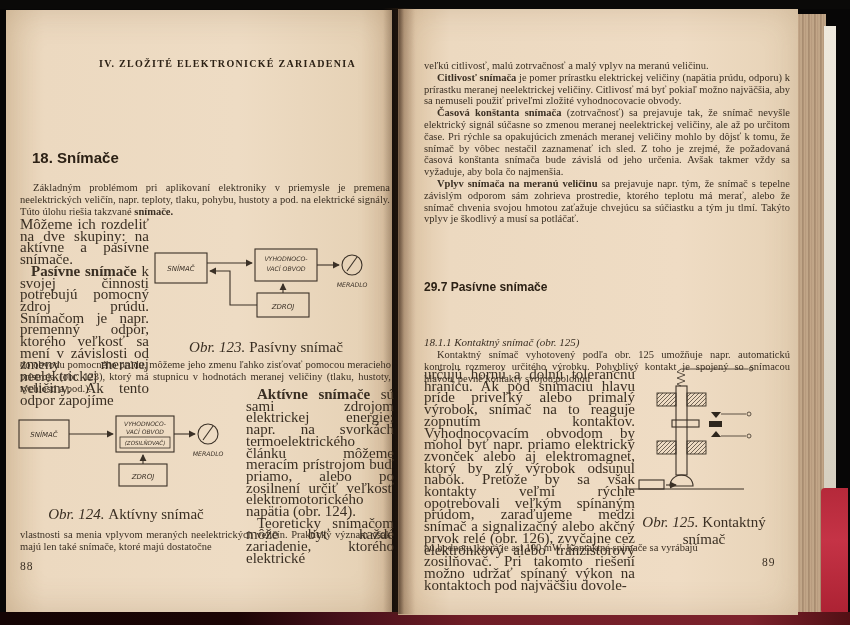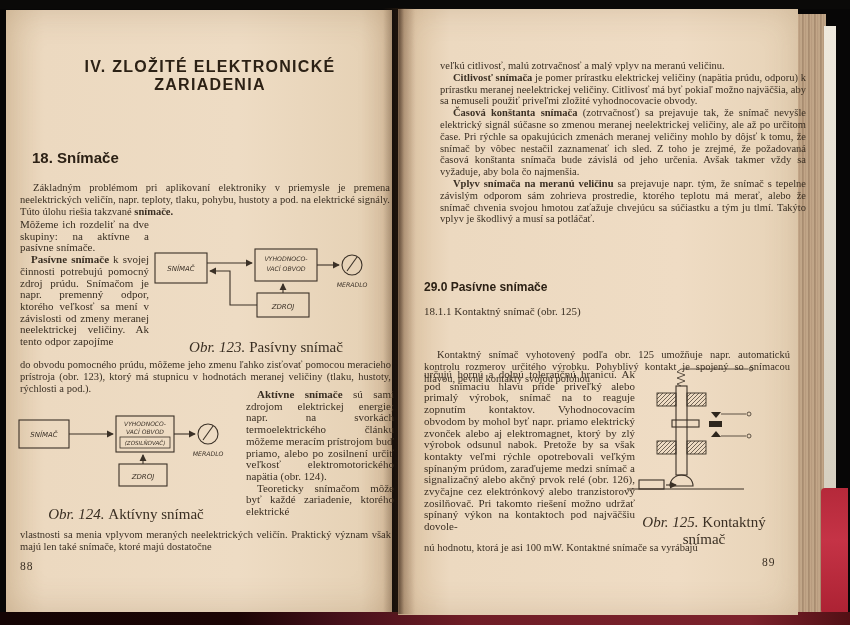--- a/index.html
+++ b/index.html
@@ -24,35 +24,35 @@
   
   .page{position:absolute;background:#ecd9c0;color:#3a2f23;z-index:2;}
   .page.left{left:6px;top:10px;width:386px;height:602px;
     background:linear-gradient(90deg,#e2ccae 0%,#ecd9c0 10%,#eedcc4 60%,#e6d2b6 92%,#d8bfa0 100%);
     box-shadow:inset 0 0 34px rgba(120,80,40,0.22);}
   .page.right{left:398px;top:8px;width:400px;height:607px;
     background:linear-gradient(90deg,#cdb193 0%,#e2cbad 5%,#ecd9c0 13%,#efdcc4 70%,#e6d2b6 100%);
     box-shadow:inset 0 0 34px rgba(120,80,40,0.20);}
 
   
-  .chapter-heading{position:absolute;top:48px;left:58px;width:292px;text-align:center;
-    font-family:Liberation Sans, sans-serif;font-weight:bold;font-size:16px;
+  .chapter-heading{position:absolute;top:48px;left:58px;width:292px;text-align:right;
+    font-family:Liberation Serif, serif;font-weight:bold;font-size:10px;
     letter-spacing:1.3px;color:#2c2115;}
   .sec-heading{position:absolute;top:139px;left:26px;
     font-family:"Liberation Sans","DejaVu Sans",sans-serif;font-weight:bold;font-size:15px;color:#2c2115;}
   .sub-heading{position:absolute;font-family:"Liberation Sans","DejaVu Sans",sans-serif;
     font-weight:bold;font-size:12px;color:#2c2115;}
   .body-txt{font-size:10.5px;line-height:11.8px;text-align:justify;}
   .body-txt p{margin:0;text-indent:13px;}
   .body-txt p.noindent{text-indent:0;}
-  .col-txt{font-size:11px;line-height:11.7px;text-align:justify;}
+  .col-txt{font-size:15px;line-height:11.7px;text-align:justify;}
   .col-txt p{margin:0;text-indent:11px;}
   .col-txt p.noindent{text-indent:0;}
   .abs{position:absolute;}
-  .italic{}
+  .italic{font-style:italic;margin-top:31px;}
   .pagenum{position:absolute;font-size:11.5px;color:#3a2f23;letter-spacing:1px;}
 
   
   .fig{position:absolute;}
   .fig svg{display:block;}
   .fig .caption{font-size:15px;text-align:center;color:#3a2f23;margin-top:16px;}
   .fig .caption .num{font-style:italic;}
   svg .ln{stroke:#3b3127;stroke-width:1.1;fill:none;}
   svg .thin{stroke:#3b3127;stroke-width:0.8;fill:none;}
   svg .bx{stroke:#3b3127;stroke-width:1.1;fill:none;}
@@ -145,28 +145,28 @@
 
   <div class="abs body-txt" style="top:519px;left:14px;width:371px;">
     <p class="noindent">vlastnosti sa menia vplyvom meraných neelektrických veličín. Praktický význam však majú len také snímače, ktoré majú dostatočne</p>
   </div>
 
   <div class="pagenum" style="top:550px;left:14px;">88</div>
 </div>
 
 <div class="page right">
 
-  <div class="abs body-txt" style="top:52px;left:42px;width:366px;">
+  <div class="abs body-txt" style="top:52px;left:26px;width:366px;">
     <p class="noindent">veľkú citlivosť, malú zotrvačnosť a malý vplyv na meranú veličinu.</p>
     <p><b>Citlivosť snímača</b><span> je pomer prírastku elektrickej veličiny (napätia prúdu, odporu) k prírastku meranej neelektrickej veličiny. Citlivosť má byť pokiaľ možno najväčšia, aby sa nemuseli použiť priveľmi zložité vyhodnocovacie obvody.</span></p>
     <p><b>Časová konštanta snímača</b><span> (zotrvačnosť) sa prejavuje tak, že snímač nevyšle elektrický signál súčasne so zmenou meranej neelektrickej veličiny, ale až po určitom čase. Pri rýchle sa opakujúcich zmenách meranej veličiny mohlo by dôjsť k tomu, že snímač by vôbec nestačil zaznamenať ich sled. Z toho je zrejmé, že požadovaná časová konštanta snímača bude závislá od jeho určenia. Avšak takmer vždy sa vyžaduje, aby bola čo najmenšia.</span></p>
     <p><b>Vplyv snímača na meranú veličinu</b><span> sa prejavuje napr. tým, že snímač s tepelne závislým odporom sám zohrieva prostredie, ktorého teplotu má merať, alebo že snímač chvenia svojou hmotou zaťažuje chvejúcu sa súčiastku a tým ju tlmí. Takýto vplyv je škodlivý a musí sa potláčať.</span></p>
   </div>
 
-  <div class="sub-heading" style="top:272px;left:26px;">29.0 Pasívne snímače</div>
+  <div class="sub-heading" style="top:272px;left:26px;">29.7 Pasívne snímače</div>
 
   <div class="abs italic" style="top:297px;left:26px;font-size:11px;">18.1.1 Kontaktný snímač (obr. 125)</div>
 
   <div class="abs body-txt" style="top:321px;left:26px;width:366px;margin-top:20px;">
     <p>Kontaktný snímač vyhotovený podľa obr. 125 umožňuje napr. automatickú kontrolu rozmerov určitého výrobku. Pohyblivý kontakt je spojený so snímacou hlavou, pevné kontakty svojou polohou</p>
   </div>
 
   <div class="abs col-txt" style="top:361px;left:26px;width:211px;">
     <p class="noindent">určujú hornú a dolnú tolerančnú hranicu. Ak pod snímaciu hlavu príde priveľký alebo primalý výrobok, snímač na to reaguje zopnutím kontaktov. Vyhodnocovacím obvodom by mohol byť napr. priamo elektrický zvonček alebo aj elektromagnet, ktorý by zlý výrobok odsunul nabok. Pretože by sa však kontakty veľmi rýchle opotrebovali veľkým spínaným prúdom, zaraďujeme medzi snímač a signalizačný alebo akčný prvok relé (obr. 126), zvyčajne cez elektrónkový alebo tranzistorový zosilňovač. Pri takomto riešení možno udržať spínaný výkon na kontaktoch pod najväčšiu dovole-</p>
   </div>

